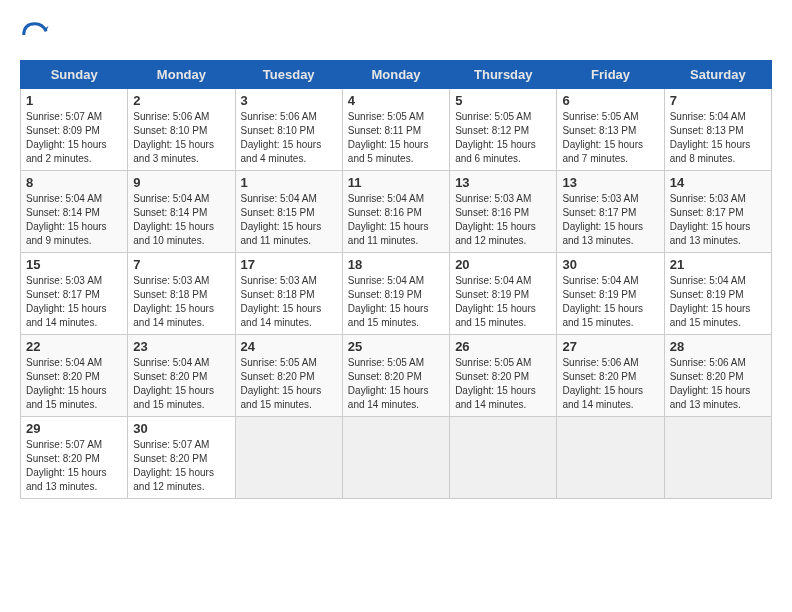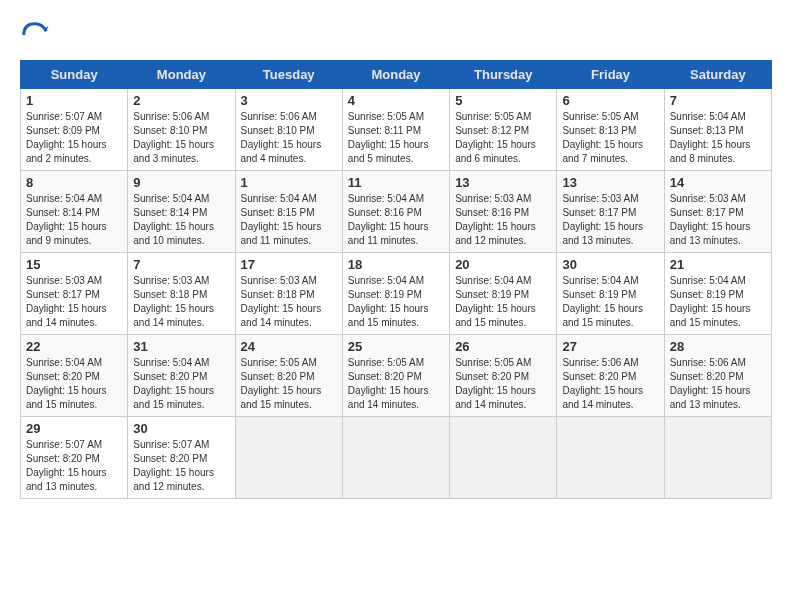--- a/index.html
+++ b/index.html
@@ -297,21 +297,21 @@
       <tr>
         <td>
         <span class="day-number">22</span>
         <div class="day-info">
           Sunrise: 5:04 AM<br>
           Sunset: 8:20 PM<br>
           Daylight: 15 hours and 15 minutes.
         </div>
       </td>
         <td>
-        <span class="day-number">31</span>
+        <span class="day-number">23</span>
         <div class="day-info">
           Sunrise: 5:04 AM<br>
           Sunset: 8:20 PM<br>
           Daylight: 15 hours and 15 minutes.
         </div>
       </td>
         <td>
         <span class="day-number">24</span>
         <div class="day-info">
           Sunrise: 5:05 AM<br>

